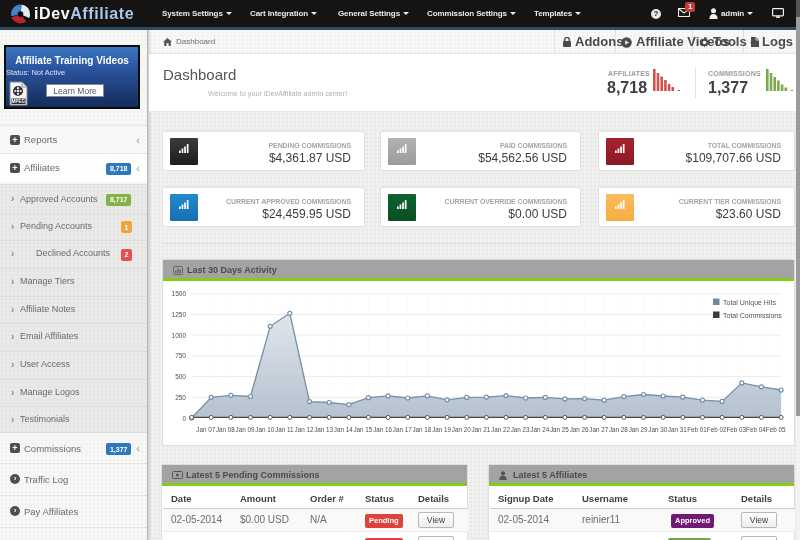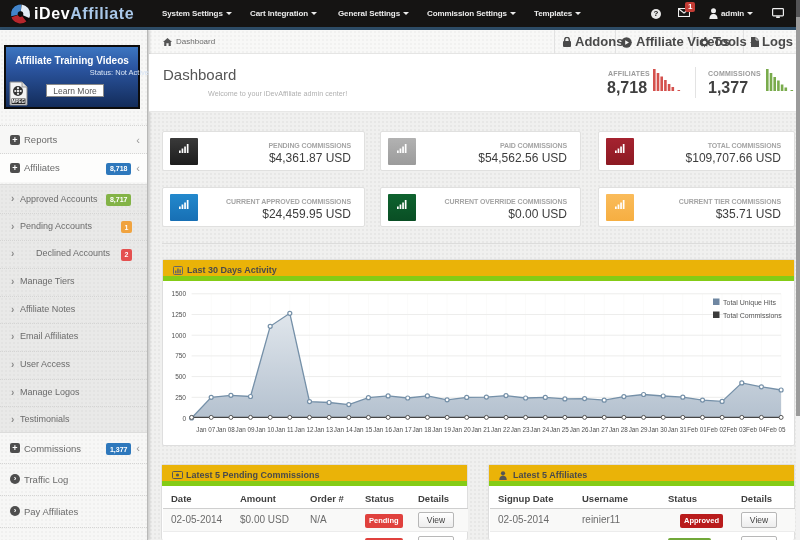--- a/index.html
+++ b/index.html
@@ -20,21 +20,21 @@
 
 #crumbbar { position:absolute; top:30px; left:149px; width:647px; height:24px; background:#f8f8f7; border-bottom:1px solid #e5e5e4; }
 .crumbtxt { position:absolute; top:0; height:24px; line-height:24px; font-size:8px; color:#6b6b6b; }
 .cbtn { position:absolute; top:0; height:24px; line-height:24px; font-size:13px; font-weight:600; color:#4a4a4a; }
 .csep { position:absolute; top:0; height:24px; width:1px; background:#e2e2e2; }
 
 
 #sidebar { position:absolute; top:30px; left:0; width:148px; height:510px; background-color:#f7f7f6; background-image:radial-gradient(#f0f0ef 0.8px, transparent 0.9px); background-size:4px 4px; border-right:1px solid #b9b9b8; box-shadow:1.5px 0 2px rgba(0,0,0,0.14); }
 #banner { position:absolute; top:15px; left:4px; width:136px; height:64px; background:linear-gradient(180deg,#3c76c1 0%,#2b55a0 35%,#132c5a 100%); border:2px solid #0c0c0c; }
 #banner .t1 { position:absolute; top:8px; left:0; width:132px; text-align:center; color:#fff; font-size:10px; font-weight:bold; white-space:nowrap; }
-#banner .t2 { position:absolute; top:21px; left:0; width:115px; text-align:right; color:#d7e4f5; font-size:7.5px;margin-left:28px; }
+#banner .t2 { position:absolute; top:21px; left:0; width:115px; text-align:left; color:#d7e4f5; font-size:7.5px; }
 #lmbtn { position:absolute; left:40px; top:37px; width:58px; height:13px; background:#fff; border:1px solid #8a8a8a; font-size:8.5px; color:#555; text-align:center; line-height:12px; }
 .mitem { position:absolute; left:0; width:147px; font-size:9.5px; color:#6b6b6b; }
 #submenu .mitem { font-size:9px; }
 .mtxt { position:absolute; left:24px; }
 .plusicon { position:absolute; left:10px; width:10px; height:10px; background:#4e4e4e; border-radius:2px; color:#fff; font-size:9px; line-height:10px; text-align:center; font-weight:bold; }
 .circicon { position:absolute; left:10px; width:10px; height:10px; background:#4e4e4e; border-radius:50%; color:#fff; font-size:8px; line-height:9px; text-align:center; font-weight:bold; }
 .subchev { position:absolute; left:11px; color:#8a8a8a; font-size:10px; font-weight:bold; }
 .lchev { position:absolute; right:7px; color:#999; font-size:11px; }
 .badge { position:absolute; border-radius:2px; color:#fff; font-size:7px; font-weight:bold; padding:2.5px 3.5px; line-height:7px; }
 #submenu { position:absolute; top:154px; left:0; width:147px; height:249px; background-color:#e9e9e8; background-image:radial-gradient(#e3e3e2 0.8px, transparent 0.9px); background-size:4px 4px; font-size:9px; border-top:1px solid #dcdcdb; border-bottom:1px solid #dcdcdb; }
@@ -49,21 +49,21 @@
 #statdiv { position:absolute; left:546px; top:13px; width:1px; height:31px; background:#e3e3e3; }
 
 
 .card { position:absolute; height:40px; background:#fff; border:1px solid #e0e0df; border-radius:2px; }
 .cicon { position:absolute; left:7px; top:6px; width:28px; height:27px; border-radius:1px; }
 .clabel { position:absolute; right:13px; top:10px; font-size:7px; font-weight:bold; color:#a5a5a5; letter-spacing:-0.1px; }
 .cval { position:absolute; right:13px; top:19px; font-size:12px; font-weight:normal; color:#3d3d3d; }
 
 
 .panel { position:absolute; background:#fff; border:1px solid #dedede; border-radius:2px; }
-.phead { position:absolute; top:0; left:0; right:0; height:21px; background:#eab308; border-bottom:5px solid #84cc16; }
+.phead { position:absolute; top:0; left:0; right:0; height:21px; background:#a3a3a3; border-bottom:3px solid #84cc16; }
 .ptitle { position:absolute; left:24px; top:0; line-height:21px; font-size:9px; font-weight:bold; color:#4a4a4a; }
 .thr { position:absolute; font-size:9.5px; font-weight:bold; color:#3f3f3f; }
 .tdr { position:absolute; font-size:10px; color:#6b6b6b; }
 .sbadge { position:absolute; border-radius:2px; color:#fff; font-size:7.5px; font-weight:bold; padding:3px 4px; line-height:8px; }
 .viewbtn { position:absolute; width:36px; height:16px; background:linear-gradient(180deg,#ffffff,#ededed); border:1px solid #b7b7b7; border-radius:2px; font-size:8.5px; color:#3f3f3f; text-align:center; line-height:15px; }
 
 
 #sbtrack { position:absolute; right:0; top:0; width:4px; height:540px; background:#f2f2f2; }
 #sbthumb1 { position:absolute; right:0; top:0; width:4px; height:17px; background:#545456; }
 #sbthumb { position:absolute; right:0; top:17px; width:4px; height:399px; background:#9b9b9b; }
@@ -343,21 +343,21 @@
         <svg width="11" height="9" viewBox="0 0 11 9" style="position:absolute;left:9px;top:6px">
           <g fill="#fff">
             <rect x="0" y="6.5" width="1.7" height="2.5"></rect>
             <rect x="2.6" y="4.5" width="1.7" height="4.5"></rect>
             <rect x="5.2" y="2.5" width="1.7" height="6.5"></rect>
             <rect x="7.8" y="0" width="1.7" height="9"></rect>
           </g>
         </svg>
       </div>
     <div class="clabel">CURRENT TIER COMMISSIONS</div>
-    <div class="cval">$35.71 USD</div>
+    <div class="cval">$23.60 USD</div>
   </div>
 
   <div class="abs" style="left:162px;top:243px;width:633px;height:1px;background:#dcdcdb"></div>
 
   <div class="panel" id="chartpanel" style="left:162px;top:259px;width:633px;height:187px">
     <div class="phead">
       <svg style="position:absolute;left:10px;top:6px" width="10" height="9" viewBox="0 0 10 9">
         <rect x="0.5" y="0.5" width="9" height="8" rx="1" fill="none" stroke="#666" stroke-width="1"></rect>
         <rect x="2" y="4.5" width="1.5" height="2.8" fill="#666"></rect>
         <rect x="4.2" y="2.5" width="1.5" height="4.8" fill="#666"></rect>
@@ -557,21 +557,21 @@
       <div class="ptitle">Latest 5 Affiliates</div>
     </div>
     <div class="thr" style="left:9px;top:28px">Signup Date</div>
     <div class="thr" style="left:93px;top:28px">Username</div>
     <div class="thr" style="left:179px;top:28px">Status</div>
     <div class="thr" style="left:252px;top:28px">Details</div>
     <div class="abs" style="left:1px;top:43px;width:305px;height:1px;background:#cfcfcf"></div>
     <div class="abs" style="left:1px;top:44px;width:305px;height:23px;background:#f9f9f8;border-bottom:1px solid #ececec"></div>
     <div class="tdr" style="left:9px;top:49px">02-05-2014</div>
     <div class="tdr" style="left:93px;top:49px">reinier11</div>
-    <div class="sbadge" style="left:191px;top:49px;background:#b91c1c">Approved</div>
+    <div class="sbadge" style="left:182px;top:49px;background:#701a75">Approved</div>
     <div class="viewbtn" style="left:252px;top:47px">View</div>
     <div class="sbadge" style="left:179px;top:73px;background:#71a839">Approved</div>
     <div class="viewbtn" style="left:252px;top:71px">View</div>
   </div>
 
   <div id="sbtrack"></div>
   <div id="sbthumb1"></div>
   <div id="sbthumb"></div>
 </div>
 

